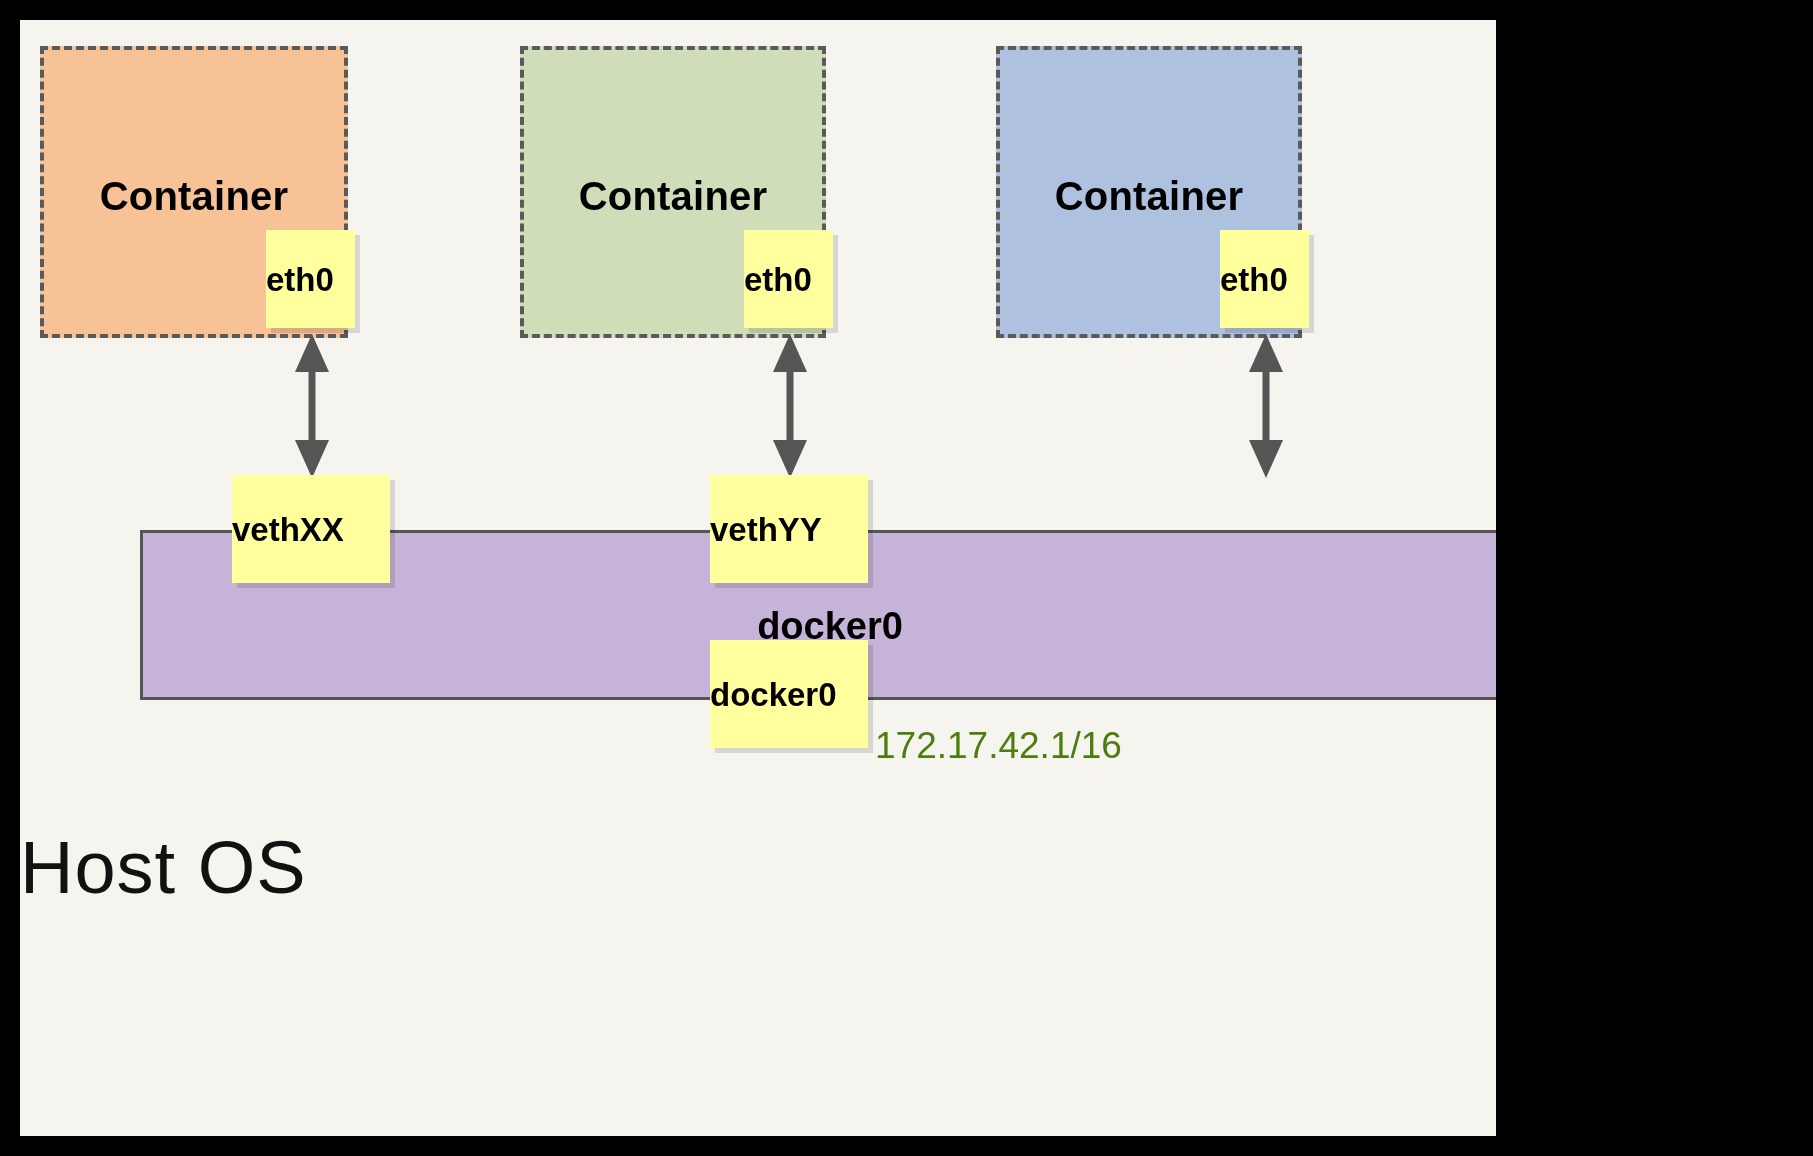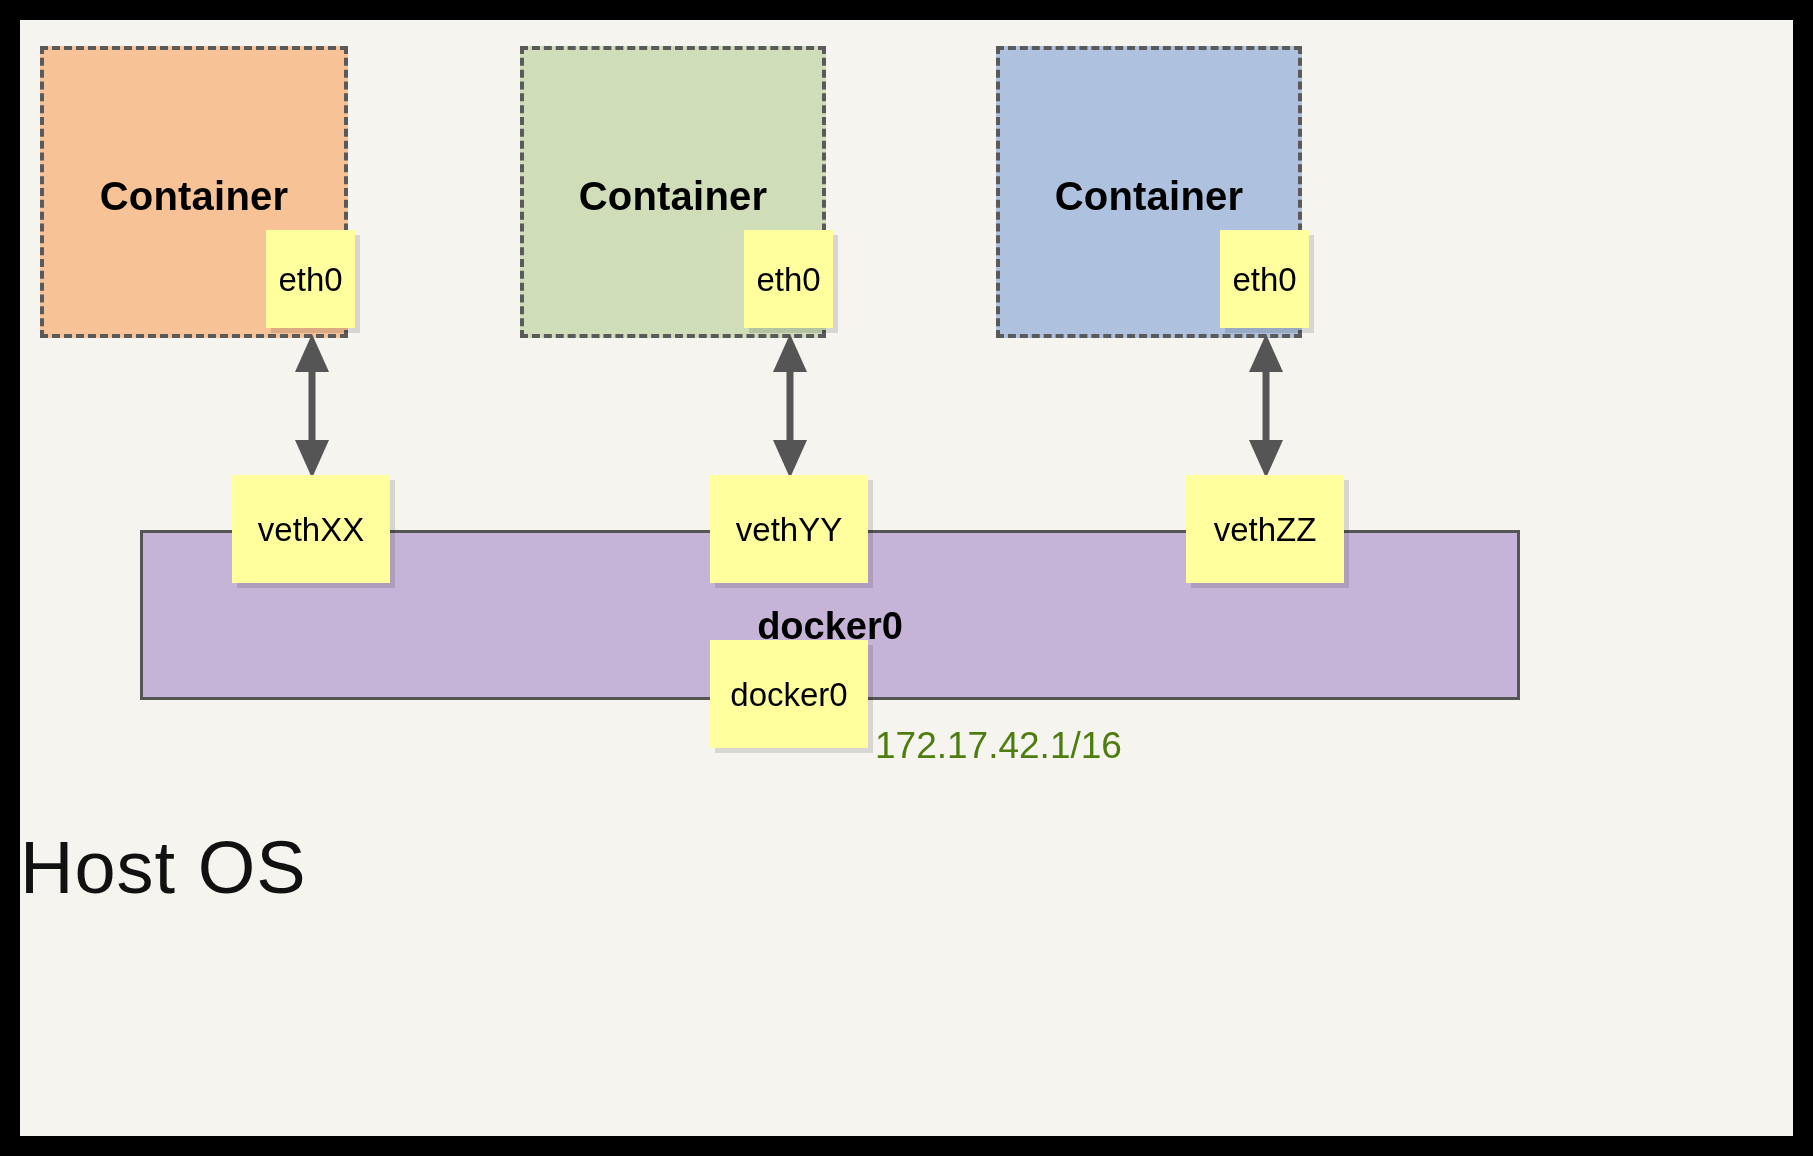--- a/index.html
+++ b/index.html
@@ -17,21 +17,21 @@
     height: 1156px;
     background: #000000;
     box-sizing: border-box;
     overflow: hidden;
   }
   
   #canvas {
     position: absolute;
     left: 20px;
     top: 20px;
-    width: 1773px;
+    width: 1476px;
     height: 1116px;
     background: #f5f4ef;
     box-sizing: border-box;
     overflow: hidden;
   }
 
   
   .container-box {
     position: absolute;
     border: 4px dashed #5a5a5a;
@@ -71,23 +71,23 @@
     color: #000000;
   }
 
   
   .chip {
     position: absolute;
     background: #ffff9e;
     box-shadow: 5px 5px 0 0 rgba(0,0,0,0.12);
     display: flex;
     align-items: center;
-    justify-content: center;
     box-sizing: border-box;
     color: #000000;
+    font-weight: bold;
   }
   .chip-label {
     font-size: 33px;
     line-height: 1;
     white-space: nowrap;
   }
 
   
   .arrow {
     position: absolute;
@@ -166,23 +166,20 @@
     </div>
 
     <div class="chip" style="left:690px; top:455px; width:158px; height:108px;">
       <span class="chip-label">vethYY</span>
     </div>
 
     <div class="chip" style="left:212px; top:455px; width:158px; height:108px;">
       <span class="chip-label">vethXX</span>
     </div>
 
-    <div class="chip" style="left:1166px; top:455px; width:158px; height:108px;">
-      <span class="chip-label">vethZZ</span>
-    </div>
 
     <div class="chip" style="left:690px; top:620px; width:158px; height:108px;">
       <span class="chip-label">docker0</span>
     </div>
 
     <div id="ip-label">172.17.42.1/16</div>
 
     <div id="host-os">Host OS</div>
 
   </div>

